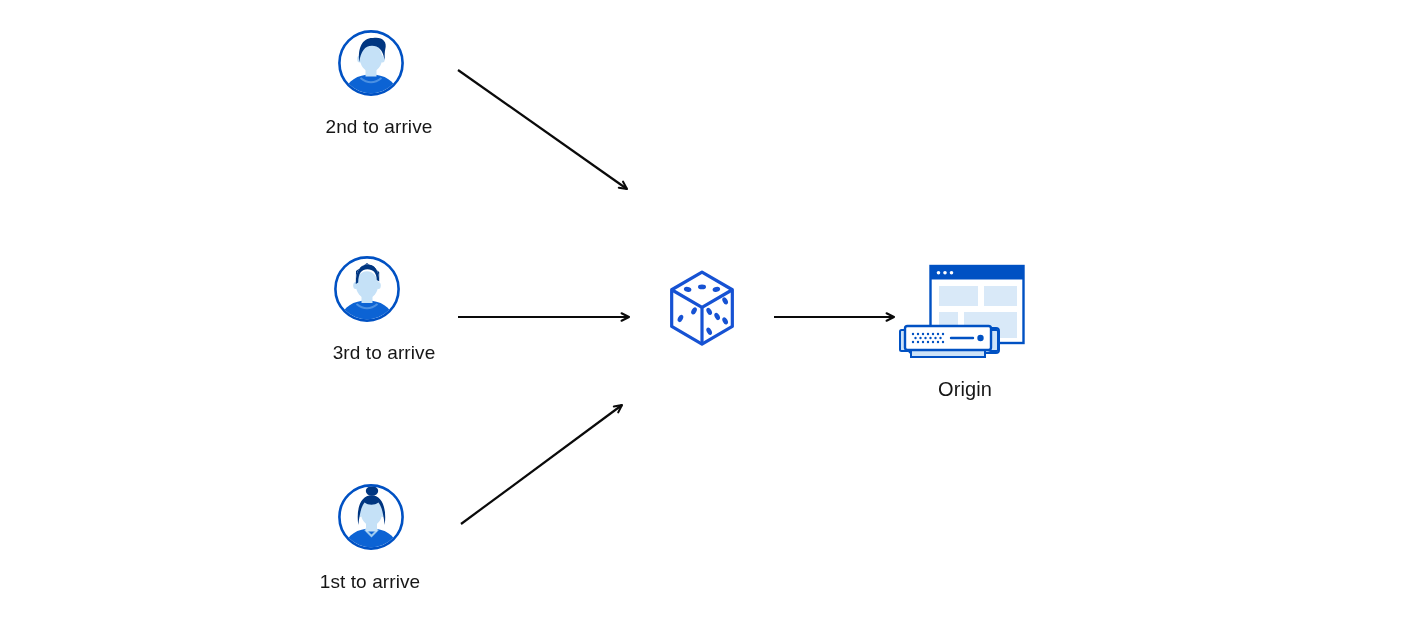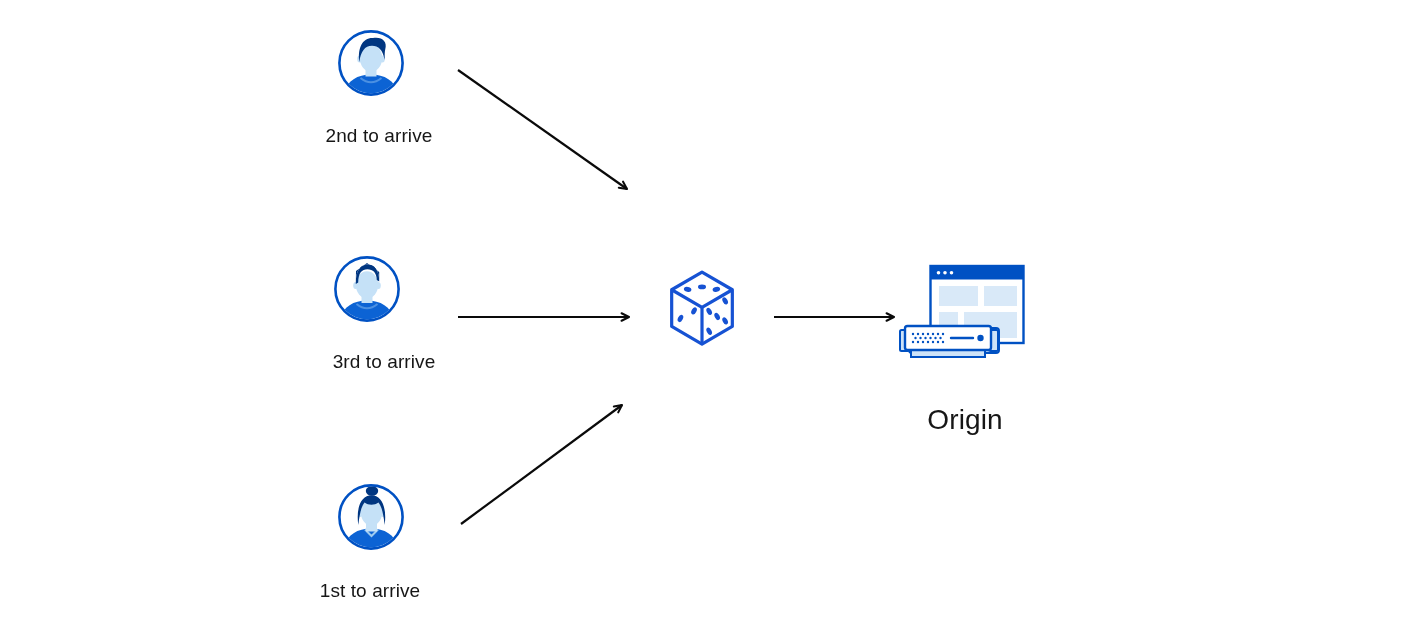--- a/index.html
+++ b/index.html
@@ -27,31 +27,30 @@
   }
   .node { position: absolute; }
   .node-label {
     position: absolute;
     color: #161616;
     font-size: 19px;
     line-height: 22px;
     text-align: center;
     letter-spacing: 0.1px;
     white-space: nowrap;
-    margin-top: 9px;
   }
   .avatar-second { left: 336px; top: 28px;  width: 70px; height: 70px; }
   .avatar-third  { left: 332px; top: 254px; width: 70px; height: 70px; }
   .avatar-first  { left: 336px; top: 482px; width: 70px; height: 70px; }
   .label-second  { left: 299px; top: 116px; width: 160px; }
   .label-third   { left: 304px; top: 342px; width: 160px; }
   .label-first   { left: 290px; top: 571px; width: 160px; }
   .dice-node     { left: 666px; top: 269px; width: 72px; height: 83px; }
   .origin-node   { left: 897px; top: 262px; width: 132px; height: 100px; }
-  .label-origin  { left: 905px; top: 400px; width: 120px; font-size: 28px; }
+  .label-origin  { left: 905px; top: 378px; width: 120px; font-size: 20px; }
 </style>
 </head>
 <body>
 
 <div class="canvas">
 
   <svg class="edges-layer" width="1405" height="633" viewBox="0 0 1405 633">
     <defs>
       <marker id="arrowhead" viewBox="0 0 14 14" refX="11" refY="7" markerWidth="13" markerHeight="13" markerUnits="userSpaceOnUse" orient="auto">
         <path d="M3,3 L11,7 L3,11" fill="none" stroke="#0a0a0a" stroke-width="2.2" stroke-linecap="round" stroke-linejoin="round"></path>

